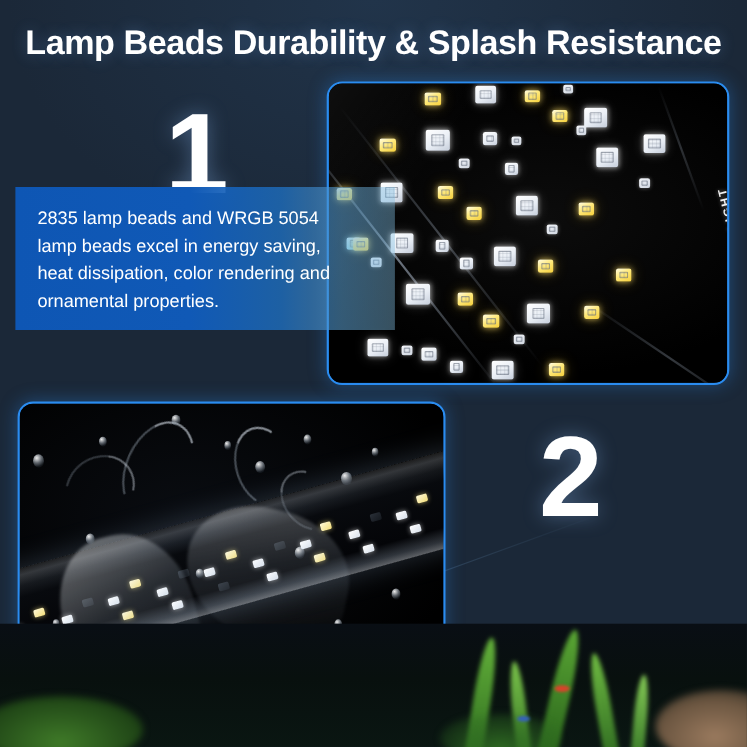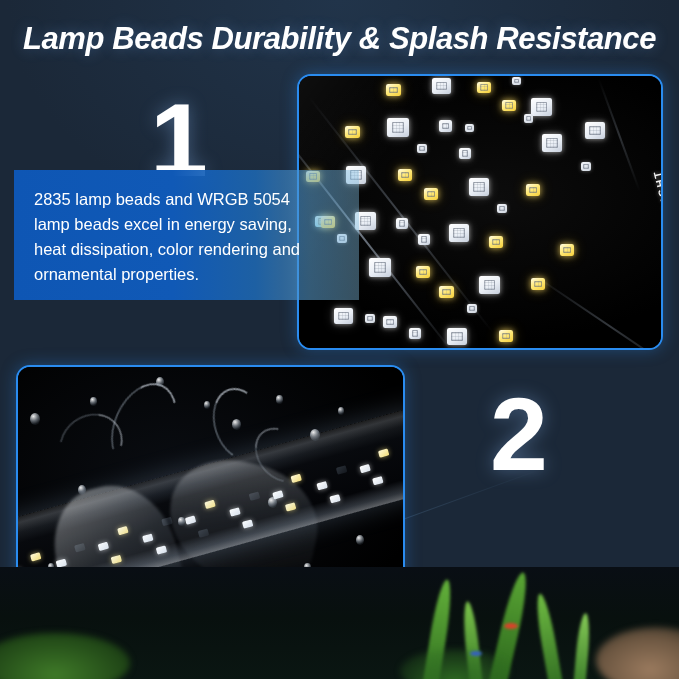--- a/index.html
+++ b/index.html
@@ -21,21 +21,20 @@
   
   #title {
     position:absolute; left:0; top:21px; width:679px;
     text-align:center;
     color:#ffffff;
     font-size:31px;
     font-weight:bold;
     letter-spacing:-0.4px;
     white-space:nowrap;
     text-shadow:0 0 14px rgba(120,180,255,.30);
-    font-style:italic;
   }
 
   
   .photo {
     position:absolute;
     border:2px solid #2a8cf0;
     border-radius:14px;
     overflow:hidden;
     background:#000;
     box-shadow:0 0 16px rgba(42,140,240,.35);

